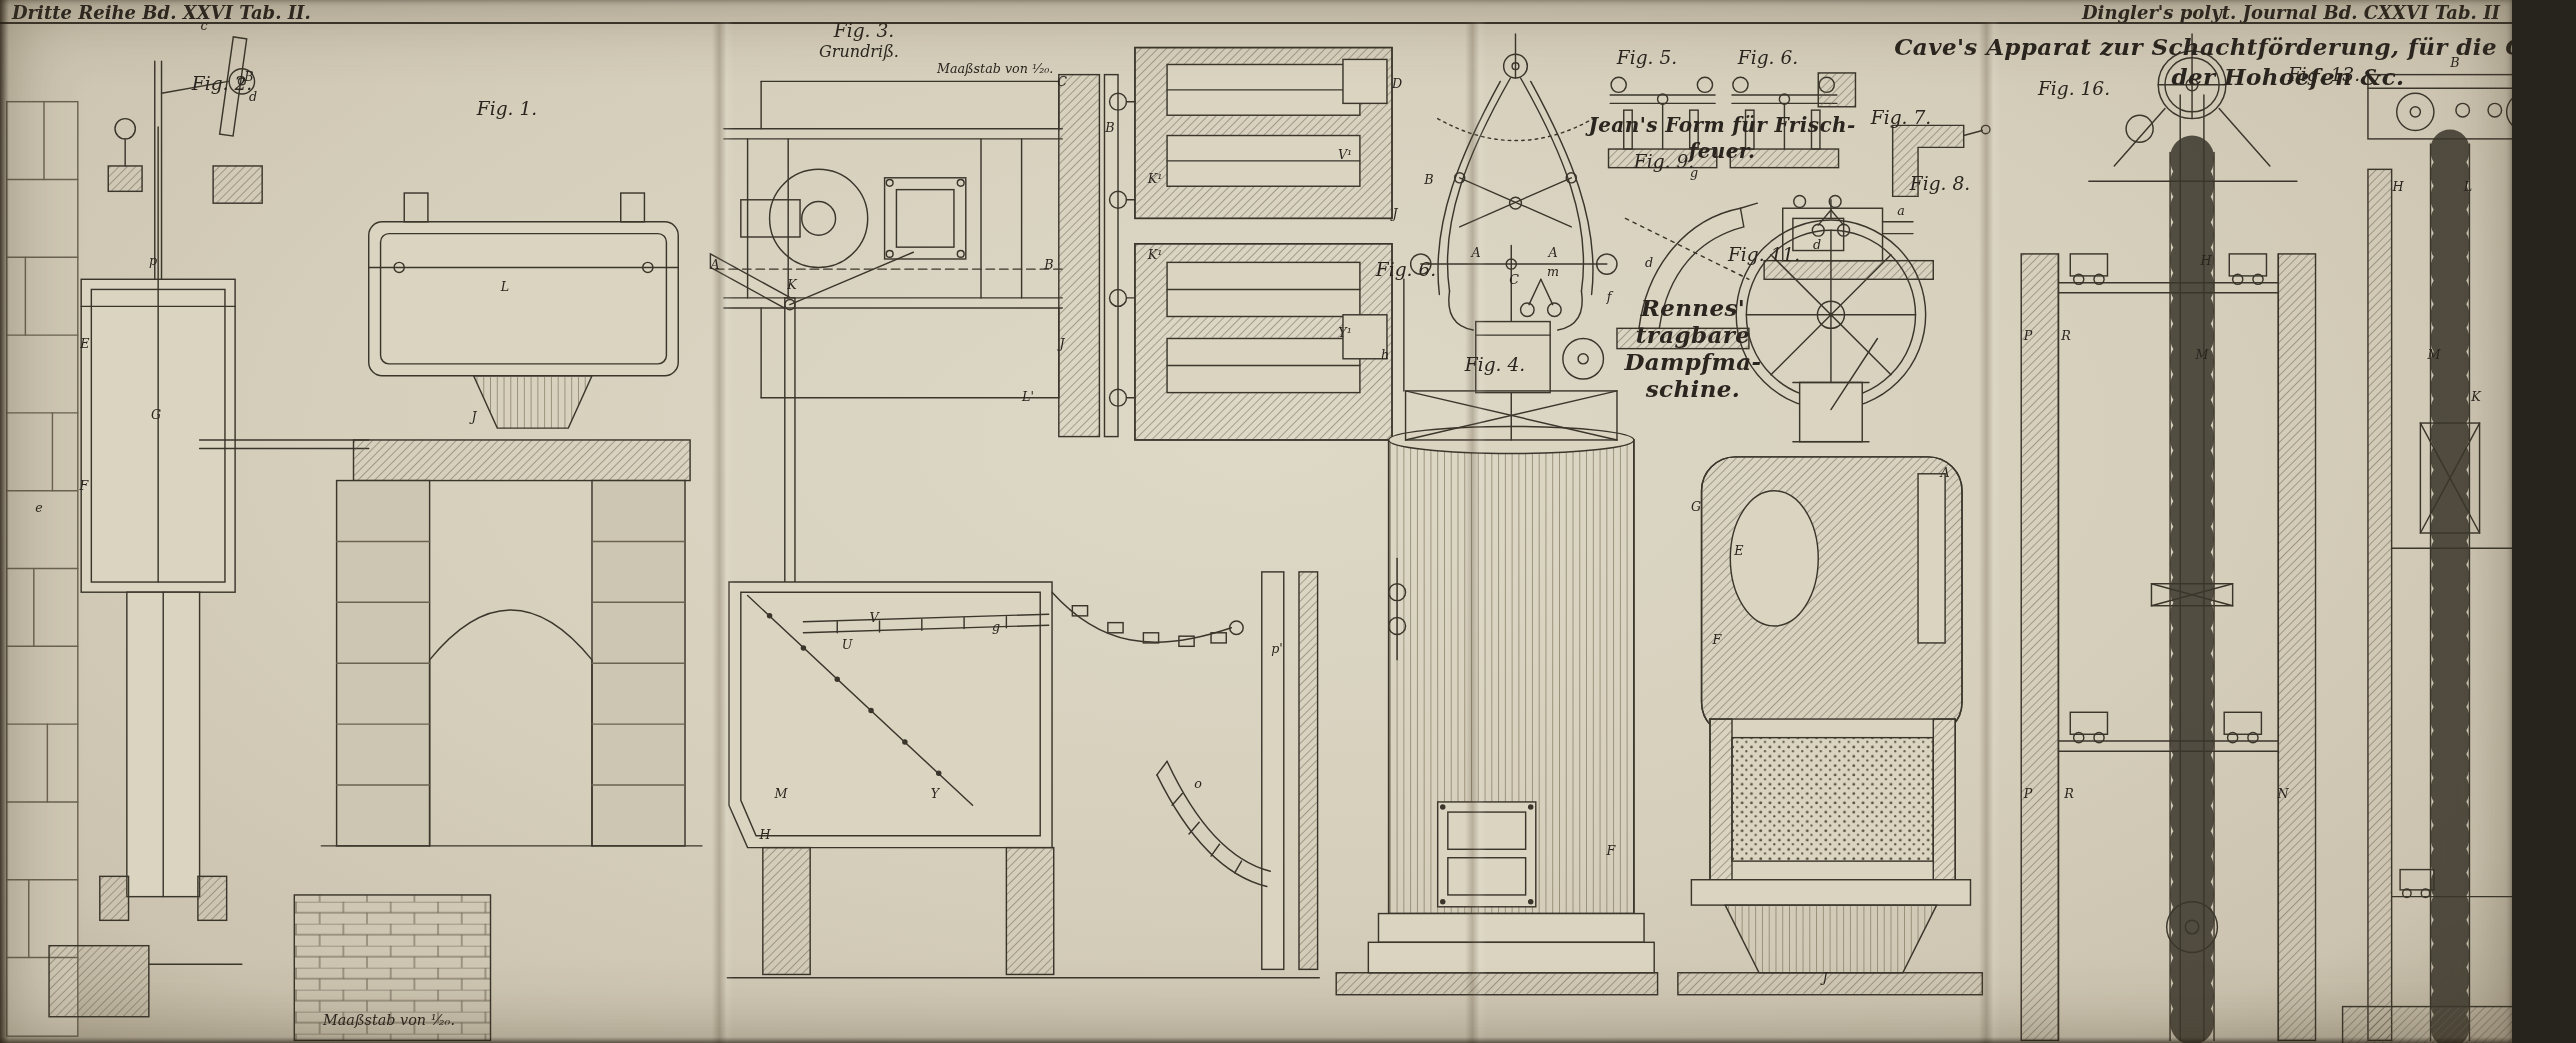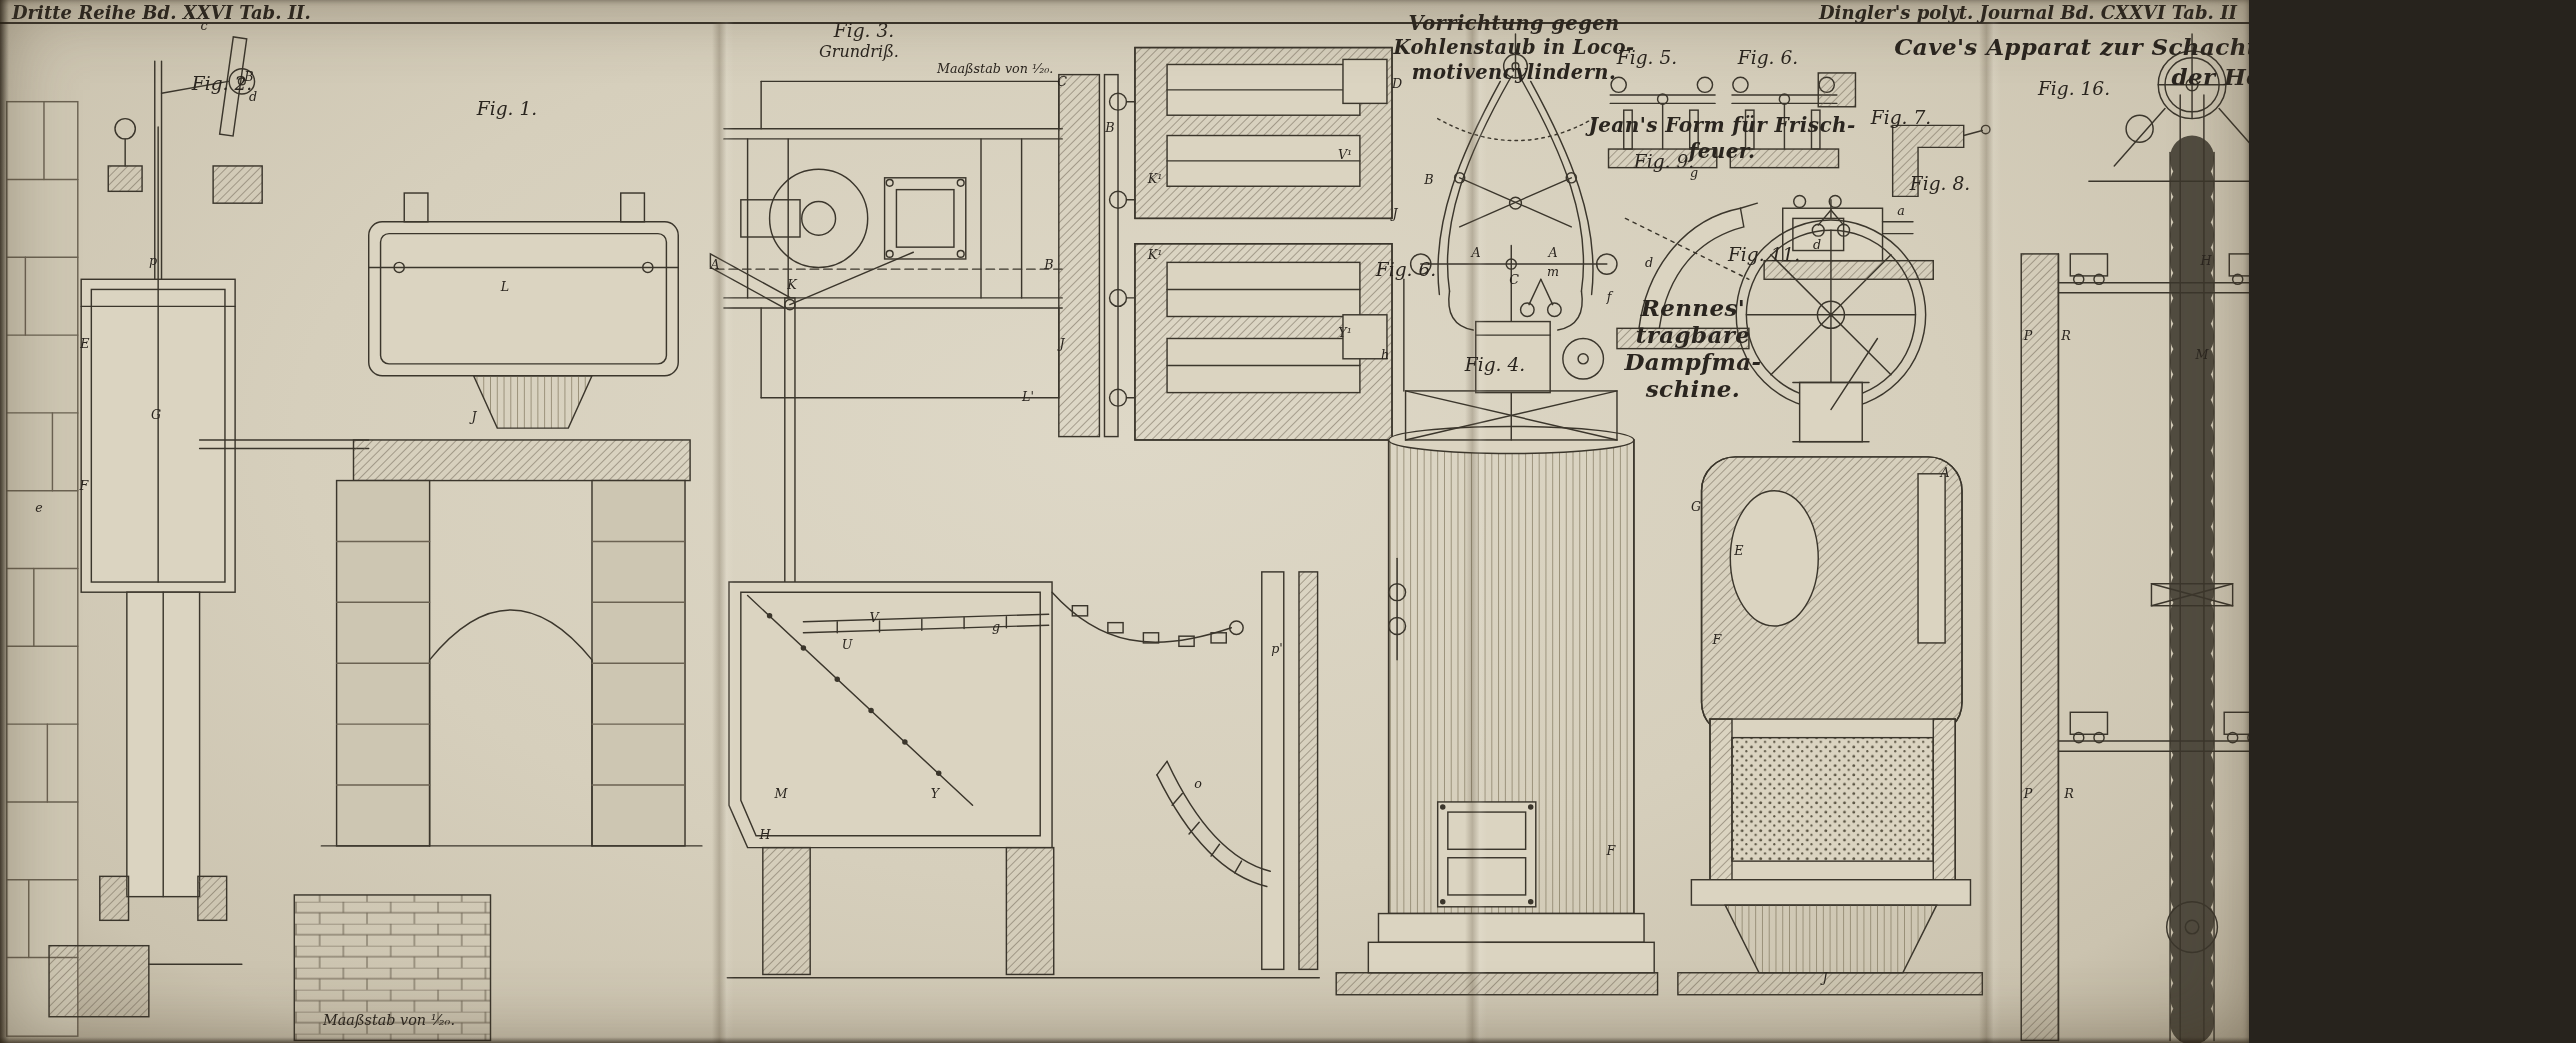--- a/index.html
+++ b/index.html
@@ -1,17 +1,17 @@
 <!DOCTYPE html>
 <html style="font-size:13.5px"><head>
 <meta charset="utf-8">
 <style>
   html,body{margin:0;padding:0;background:#27231d;}
   .plate{
-    position:relative;width:2249px;height:1044px;overflow:hidden;
+    position:relative;width:2512px;height:1044px;overflow:hidden;
     background:radial-gradient(ellipse at 50% 42%, #ded8c7 0%, #d6cfbc 52%, #cbc3af 85%, #b5ac97 100%);
     font-family:"DejaVu Serif", serif;color:#2a251f;
   }
   .plate::after{content:"";position:absolute;inset:0;pointer-events:none;
     box-shadow:inset 0 0 76px rgba(70,58,38,.45), inset 0 0 6.8px rgba(25,18,10,.55);}
   .edge-left{position:absolute;left:0;top:0;bottom:0;width:8.5px;
     background:linear-gradient(90deg,rgba(20,15,8,.65),rgba(20,15,8,0));}
   .edge-bottom{position:absolute;left:0;right:0;bottom:0;height:6.8px;
     background:linear-gradient(0deg,rgba(20,15,8,.55),rgba(20,15,8,0));}
   .rule{position:absolute;left:0;right:0;top:22px;border-top:2px solid #39332a;}
@@ -388,25 +388,20 @@
   <div class="crease" style="left:712px"></div>
   <div class="crease" style="left:1465px"></div>
   <div class="crease" style="left:1979px"></div>
   <div class="edge-left"></div>
   <div class="edge-bottom"></div>
 
   <div class="hdr left">Dritte Reihe Bd. XXVI Tab. II.</div>
   <div class="hdr right">Dingler's polyt. Journal Bd. CXXVI Tab. II</div>
 
 
-  <div class="title" style="left:1514px;top:12px;font-size:19.5px;line-height:1.25">
-    <span>Vorrichtung gegen</span><br>
-    <span>Kohlenstaub in Loco-</span><br>
-    <span>motivencylindern.</span>
-  </div>
 
 
   <div class="title" style="left:1722px;top:112px;font-size:20px">
     <span>Jean's Form für Frisch-</span><br>
     <span>feuer.</span>
   </div>
 
   <div class="title" style="left:1693px;top:294px;line-height:1.18">
     <span>Rennes'</span><br>
     <span>tragbare</span><br>

